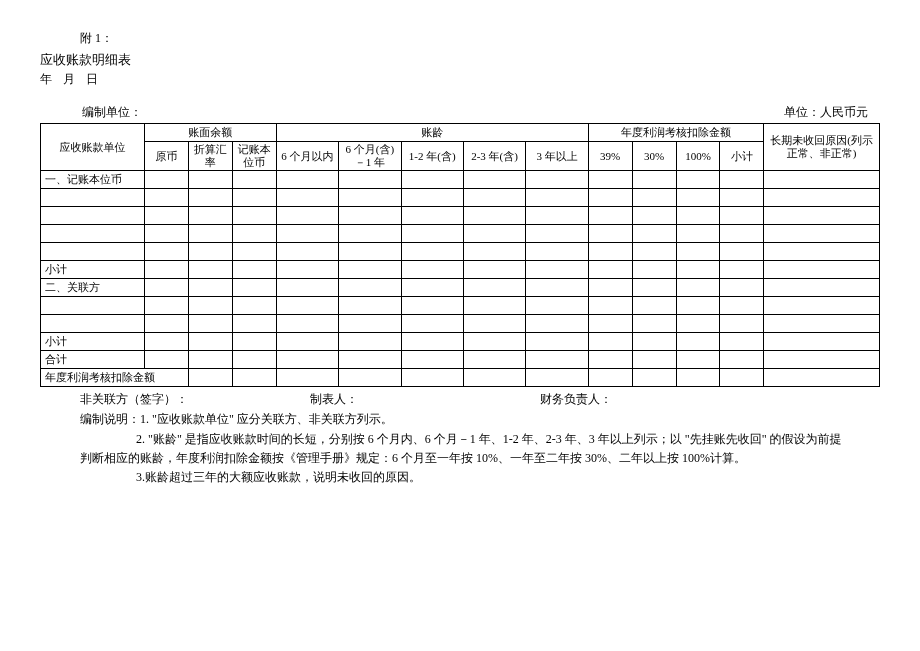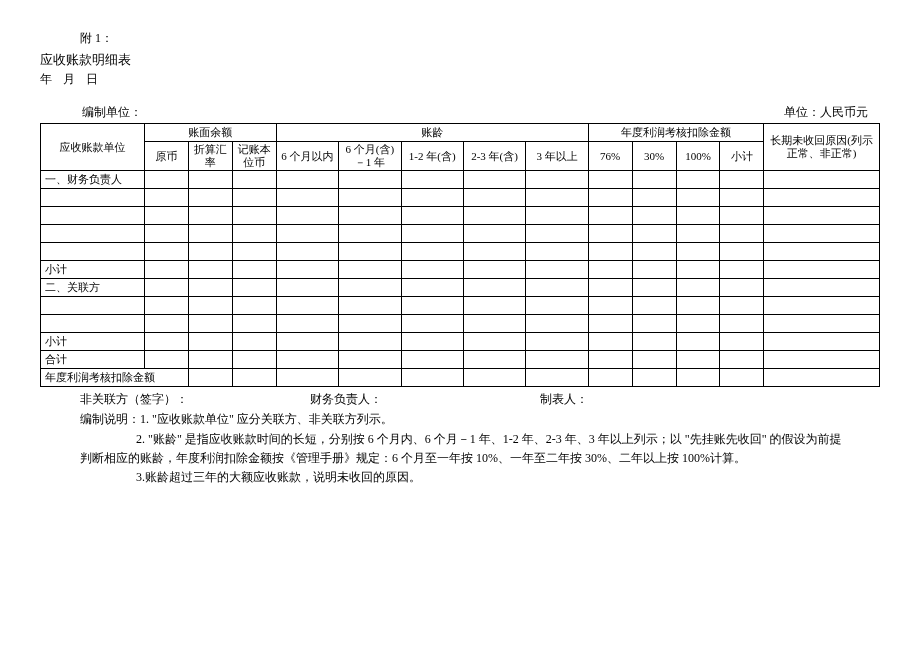--- a/index.html
+++ b/index.html
@@ -110,29 +110,29 @@
     </tr>
     <tr>
       <th>原币</th>
       <th>折算汇率</th>
       <th>记账本位币</th>
       <th>6 个月以内</th>
       <th>6 个月(含)－1 年</th>
       <th>1-2 年(含)</th>
       <th>2-3 年(含)</th>
       <th>3 年以上</th>
-      <th>76%</th>
+      <th>39%</th>
       <th>30%</th>
       <th>100%</th>
       <th>小计</th>
     </tr>
   </thead>
   <tbody>
     <tr>
-        <td class="row-label">一、财务负责人</td>
+        <td class="row-label">一、记账本位币</td>
         <td></td>
         <td></td>
         <td></td>
         <td></td>
         <td></td>
         <td></td>
         <td></td>
         <td></td>
         <td></td>
         <td></td>
@@ -313,22 +313,22 @@
         <td></td>
         <td></td>
         <td></td>
         <td></td>
       </tr>
   </tbody>
 </table>
 
 <div class="footer-signers">
   <div class="signer">非关联方（签字）：</div>
+  <div class="signer">制表人：</div>
   <div class="signer">财务负责人：</div>
-  <div class="signer">制表人：</div>
 </div>
 
 <div class="notes">
   <p class="indent1">编制说明：1. "应收账款单位" 应分关联方、非关联方列示。</p>
   <p class="indent2">2. "账龄" 是指应收账款时间的长短，分别按 6 个月内、6 个月－1 年、1-2 年、2-3 年、3 年以上列示；以 "先挂账先收回" 的假设为前提</p>
   <p class="indent-wrap">判断相应的账龄，年度利润扣除金额按《管理手册》规定：6 个月至一年按 10%、一年至二年按 30%、二年以上按 100%计算。</p>
   <p class="indent2">3.账龄超过三年的大额应收账款，说明未收回的原因。</p>
 </div>
 
 </body></html>

